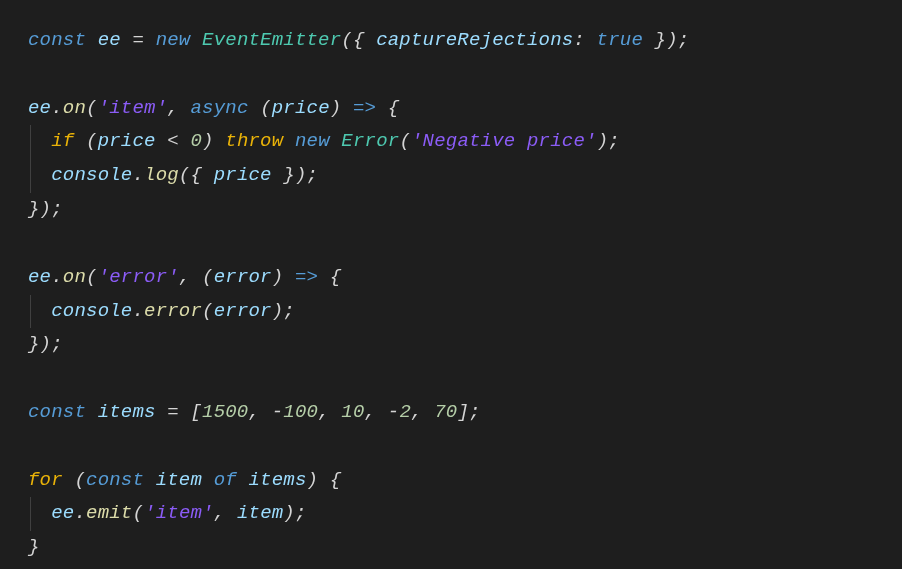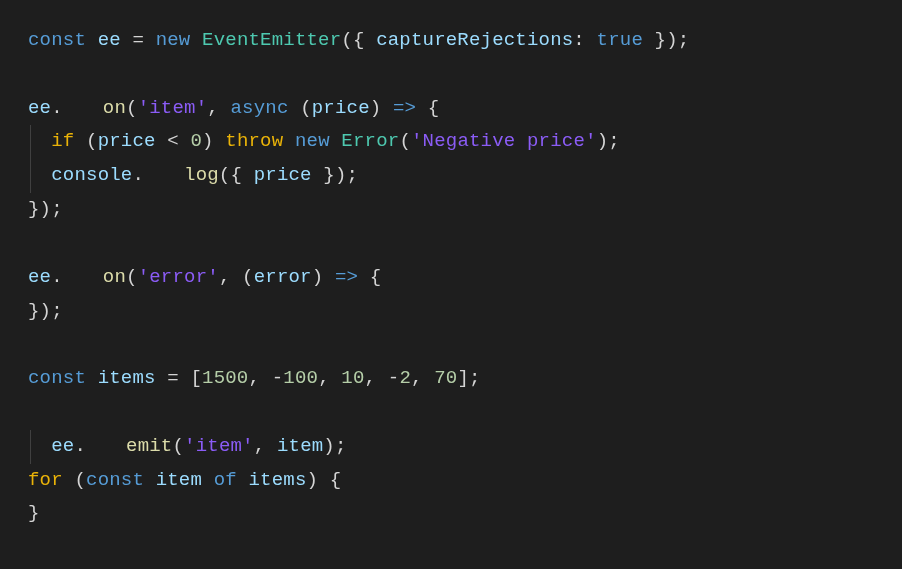--- a/index.html
+++ b/index.html
@@ -15,36 +15,37 @@
       padding: 24px 28px;
       color: #d4d4d4;
       width: 902px;
       height: 569px;
       overflow: hidden;
       letter-spacing: 0.2px;
     }
     .code-line {
       white-space: pre;
       position: relative;
+      font-style: italic;
     }
     .indent-guide {
       position: absolute;
       left: 0;
       top: 0;
       bottom: 0;
       width: 1px;
       background: #404040;
       margin-left: 2px;
     }
     .kw-decl { color: #569cd6; }    
     .kw-flow { color: #eab308; }    
     .variable { color: #9cdcfe; }   
     .prop { color: #9cdcfe; }       
     .class-name { color: #4ec9b0; } 
-    .func { color: #dcdcaa; margin-left: 40px; }       
+    .func { color: #dcdcaa; }       
     .string { color: #8b5cf6; }     
     .number { color: #b5cea8; }     
     .bool-lit { color: #569cd6; }   
     .punct { color: #d4d4d4; }      
     .operator { color: #d4d4d4; }   
     .obj-lit { color: #9cdcfe; }    
   </style>
 </head>
 <body>
 
@@ -59,27 +60,28 @@
   <div class="code-line"><span class="indent-guide"></span><span>  </span><span class="kw-flow">if</span><span> </span><span class="punct">(</span><span class="variable">price</span><span class="operator"> &lt; </span><span class="number">0</span><span class="punct">) </span><span class="kw-flow">throw</span><span> </span><span class="kw-decl">new</span><span> </span><span class="class-name">Error</span><span class="punct">(</span><span class="string">'Negative price'</span><span class="punct">);</span></div>
 
   <div class="code-line"><span class="indent-guide"></span><span>  </span><span class="variable">console</span><span class="punct">.</span><span class="func">log</span><span class="punct">({ </span><span class="obj-lit">price</span><span class="punct"> });</span></div>
 
   <div class="code-line"><span class="punct">});</span></div>
 
   <div class="code-line">&nbsp;</div>
 
   <div class="code-line"><span class="variable">ee</span><span class="punct">.</span><span class="func">on</span><span class="punct">(</span><span class="string">'error'</span><span class="punct">, </span><span class="punct">(</span><span class="variable">error</span><span class="punct">)</span><span class="kw-decl"> =&gt; </span><span class="punct">{</span></div>
 
+  <div class="code-line"><span class="indent-guide"></span><span>  </span><span class="variable">console</span><span class="punct">.</span><span class="func">error</span><span class="punct">(</span><span class="variable">error</span><span class="punct">);</span></div>
 
   <div class="code-line"><span class="punct">});</span></div>
 
   <div class="code-line">&nbsp;</div>
 
   <div class="code-line"><span class="kw-decl">const</span><span> </span><span class="variable">items</span><span class="operator"> = [</span><span class="number">1500</span><span class="punct">, </span><span class="operator">-</span><span class="number">100</span><span class="punct">, </span><span class="number">10</span><span class="punct">, </span><span class="operator">-</span><span class="number">2</span><span class="punct">, </span><span class="number">70</span><span class="punct">];</span></div>
 
   <div class="code-line">&nbsp;</div>
 
+  <div class="code-line"><span class="kw-flow">for</span><span> </span><span class="punct">(</span><span class="kw-decl">const</span><span> </span><span class="variable">item</span><span> </span><span class="kw-decl">of</span><span> </span><span class="variable">items</span><span class="punct">) {</span></div>
+
   <div class="code-line"><span class="indent-guide"></span><span>  </span><span class="variable">ee</span><span class="punct">.</span><span class="func">emit</span><span class="punct">(</span><span class="string">'item'</span><span class="punct">, </span><span class="variable">item</span><span class="punct">);</span></div>
-
-  <div class="code-line"><span class="kw-flow">for</span><span> </span><span class="punct">(</span><span class="kw-decl">const</span><span> </span><span class="variable">item</span><span> </span><span class="kw-decl">of</span><span> </span><span class="variable">items</span><span class="punct">) {</span></div>
 
   <div class="code-line"><span class="punct">}</span></div>
 </div>
 
 </body></html>

